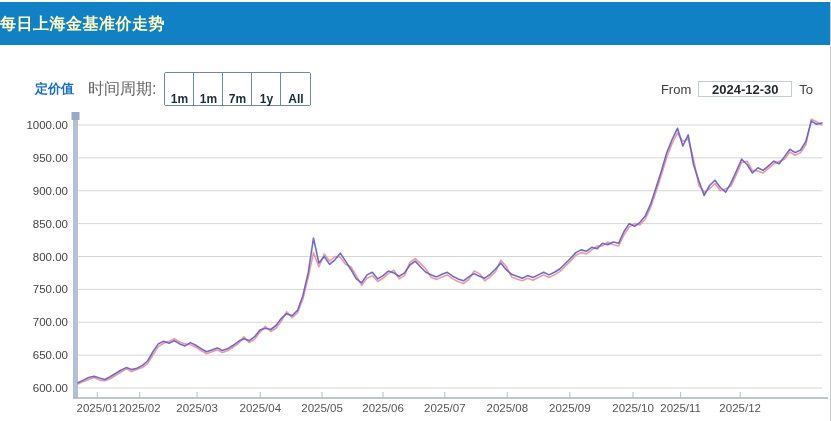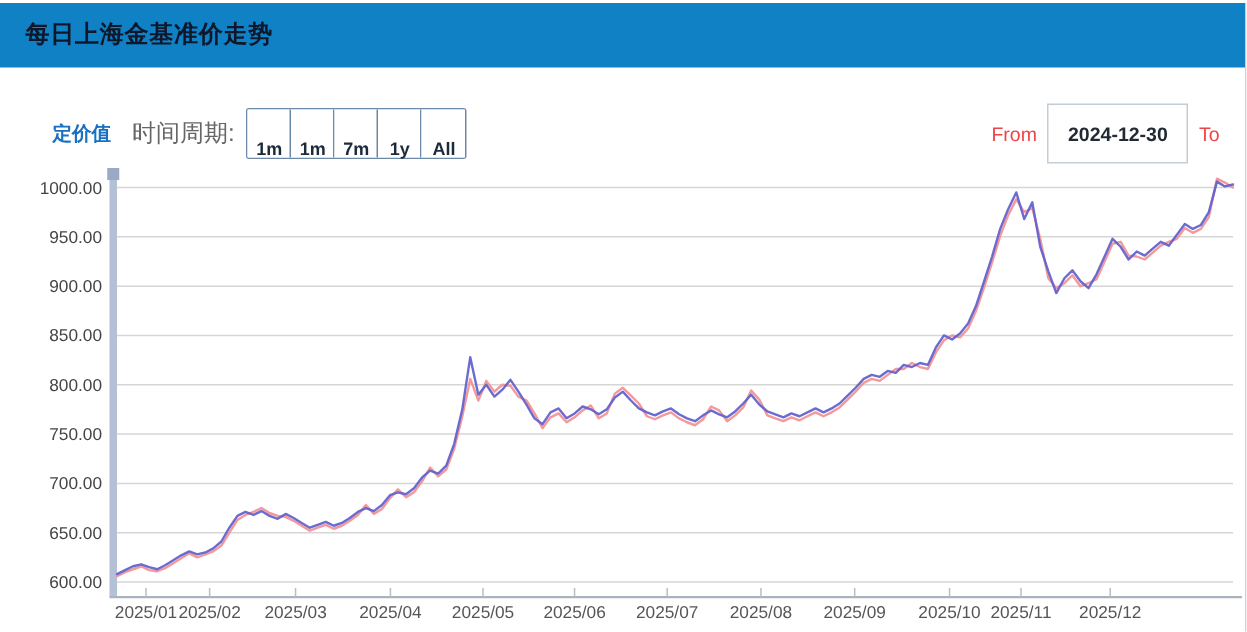--- a/index.html
+++ b/index.html
@@ -6,43 +6,43 @@
   html,body { background:#fff; }
   body { font-family:"Liberation Sans", sans-serif; width:831px; height:421px; overflow:hidden; }
 
   .widget {
     width:831px; height:421px; background:#fff;
     border-right:1px solid #cfcfcf;
     position:relative;
   }
   .header {
     margin-top:2px; height:43px; line-height:43px;
-    background:#1181c6; color:#0f172a;
+    background:#1181c6; color:#fef9c3;
     font-size:16px; font-weight:bold;
-    padding-left:17px; letter-spacing:0.5px;
+    padding-left:0; letter-spacing:0.5px;
   }
   .controls {
     margin-top:31px; height:26px;
     display:flex; align-items:center;
     padding:0 10px 0 35px;
     font-size:12px;
   }
   .axis-title { color:#1a6fc0; font-weight:bold; font-size:13px; margin-right:14px; }
   .period-label { color:#666; margin-right:8px; font-size:16px; }
   .period-group { display:flex; border:1px solid #6d89a8; border-radius:2px; background:#fff; }
   .period-btn {
     min-width:29px; height:21px; line-height:21px; text-align:center;
     font-size:12px; font-weight:bold; color:#1b2b3a; cursor:pointer;
     border-right:1px solid #6d89a8; padding:16px 4px; background:#fff;
   }
   .period-btn:last-child { border-right:none; }
   .spacer { flex:1; }
-  .range-label { color:#ef4444; font-size:13px; margin:0 7px; }
+  .range-label { color:#404040; font-size:13px; margin:0 7px; }
   .date-input {
-    width:94px; height:40px; border:1px solid #c3cdd6; background:#fff;
+    width:94px; height:16px; border:1px solid #c3cdd6; background:#fff;
     text-align:center; font-family:"Liberation Sans",sans-serif;
     font-size:13px; font-weight:bold; color:#222a33;
   }
   .chart-wrap { position:relative; width:831px; height:316px; margin-top:2px; }
   svg text { font-family:"Liberation Sans",sans-serif; }
 </style>
 </head>
 <body>
 
 <div class="widget">

